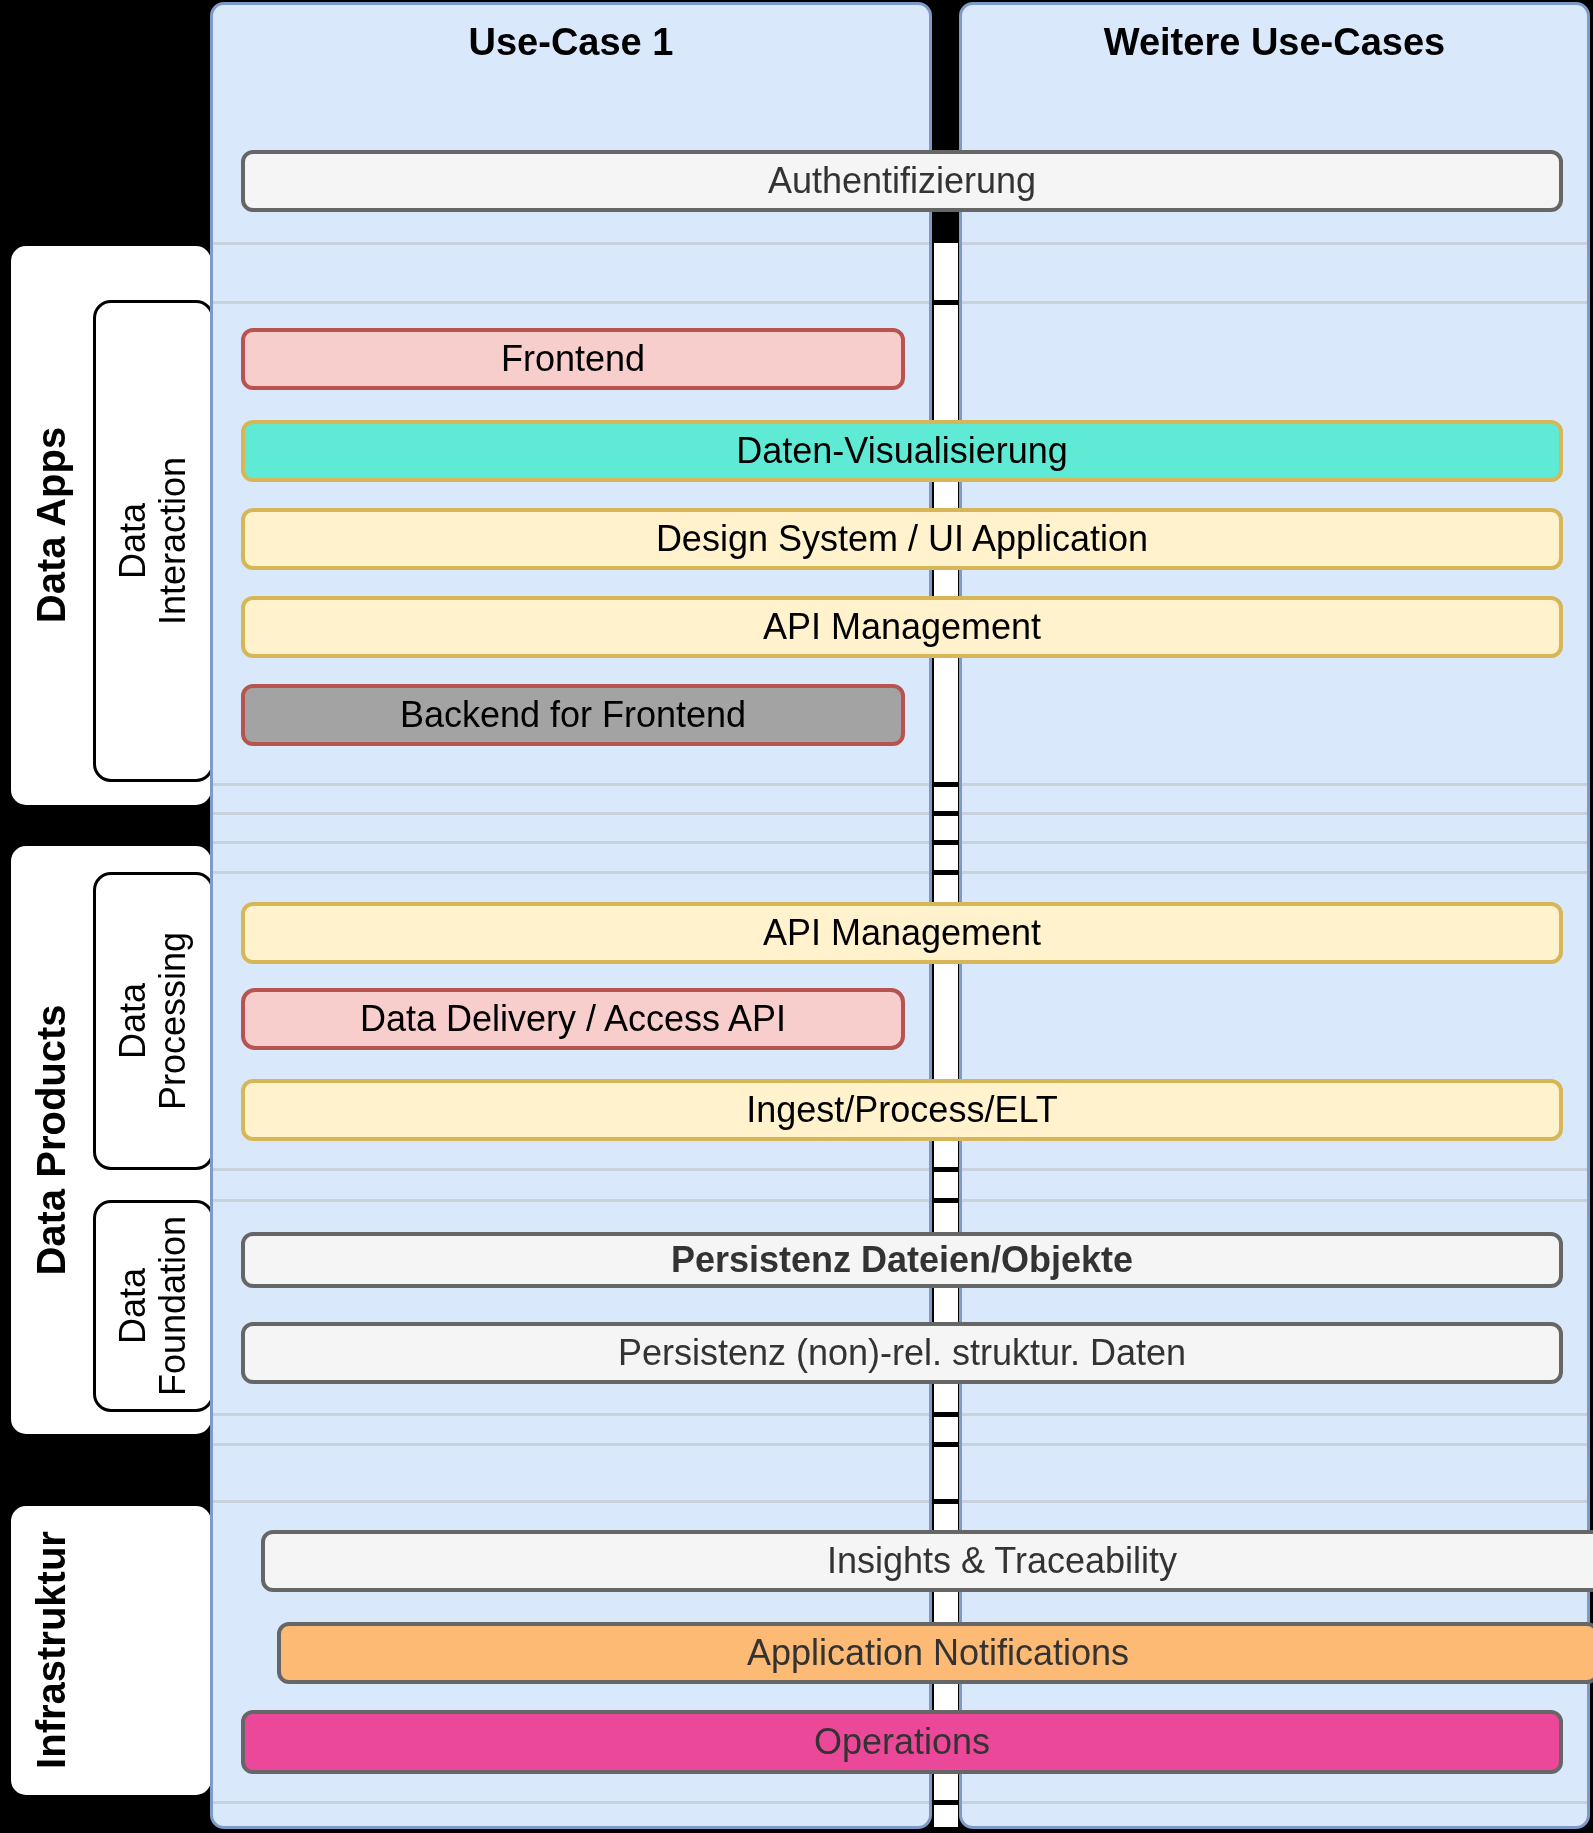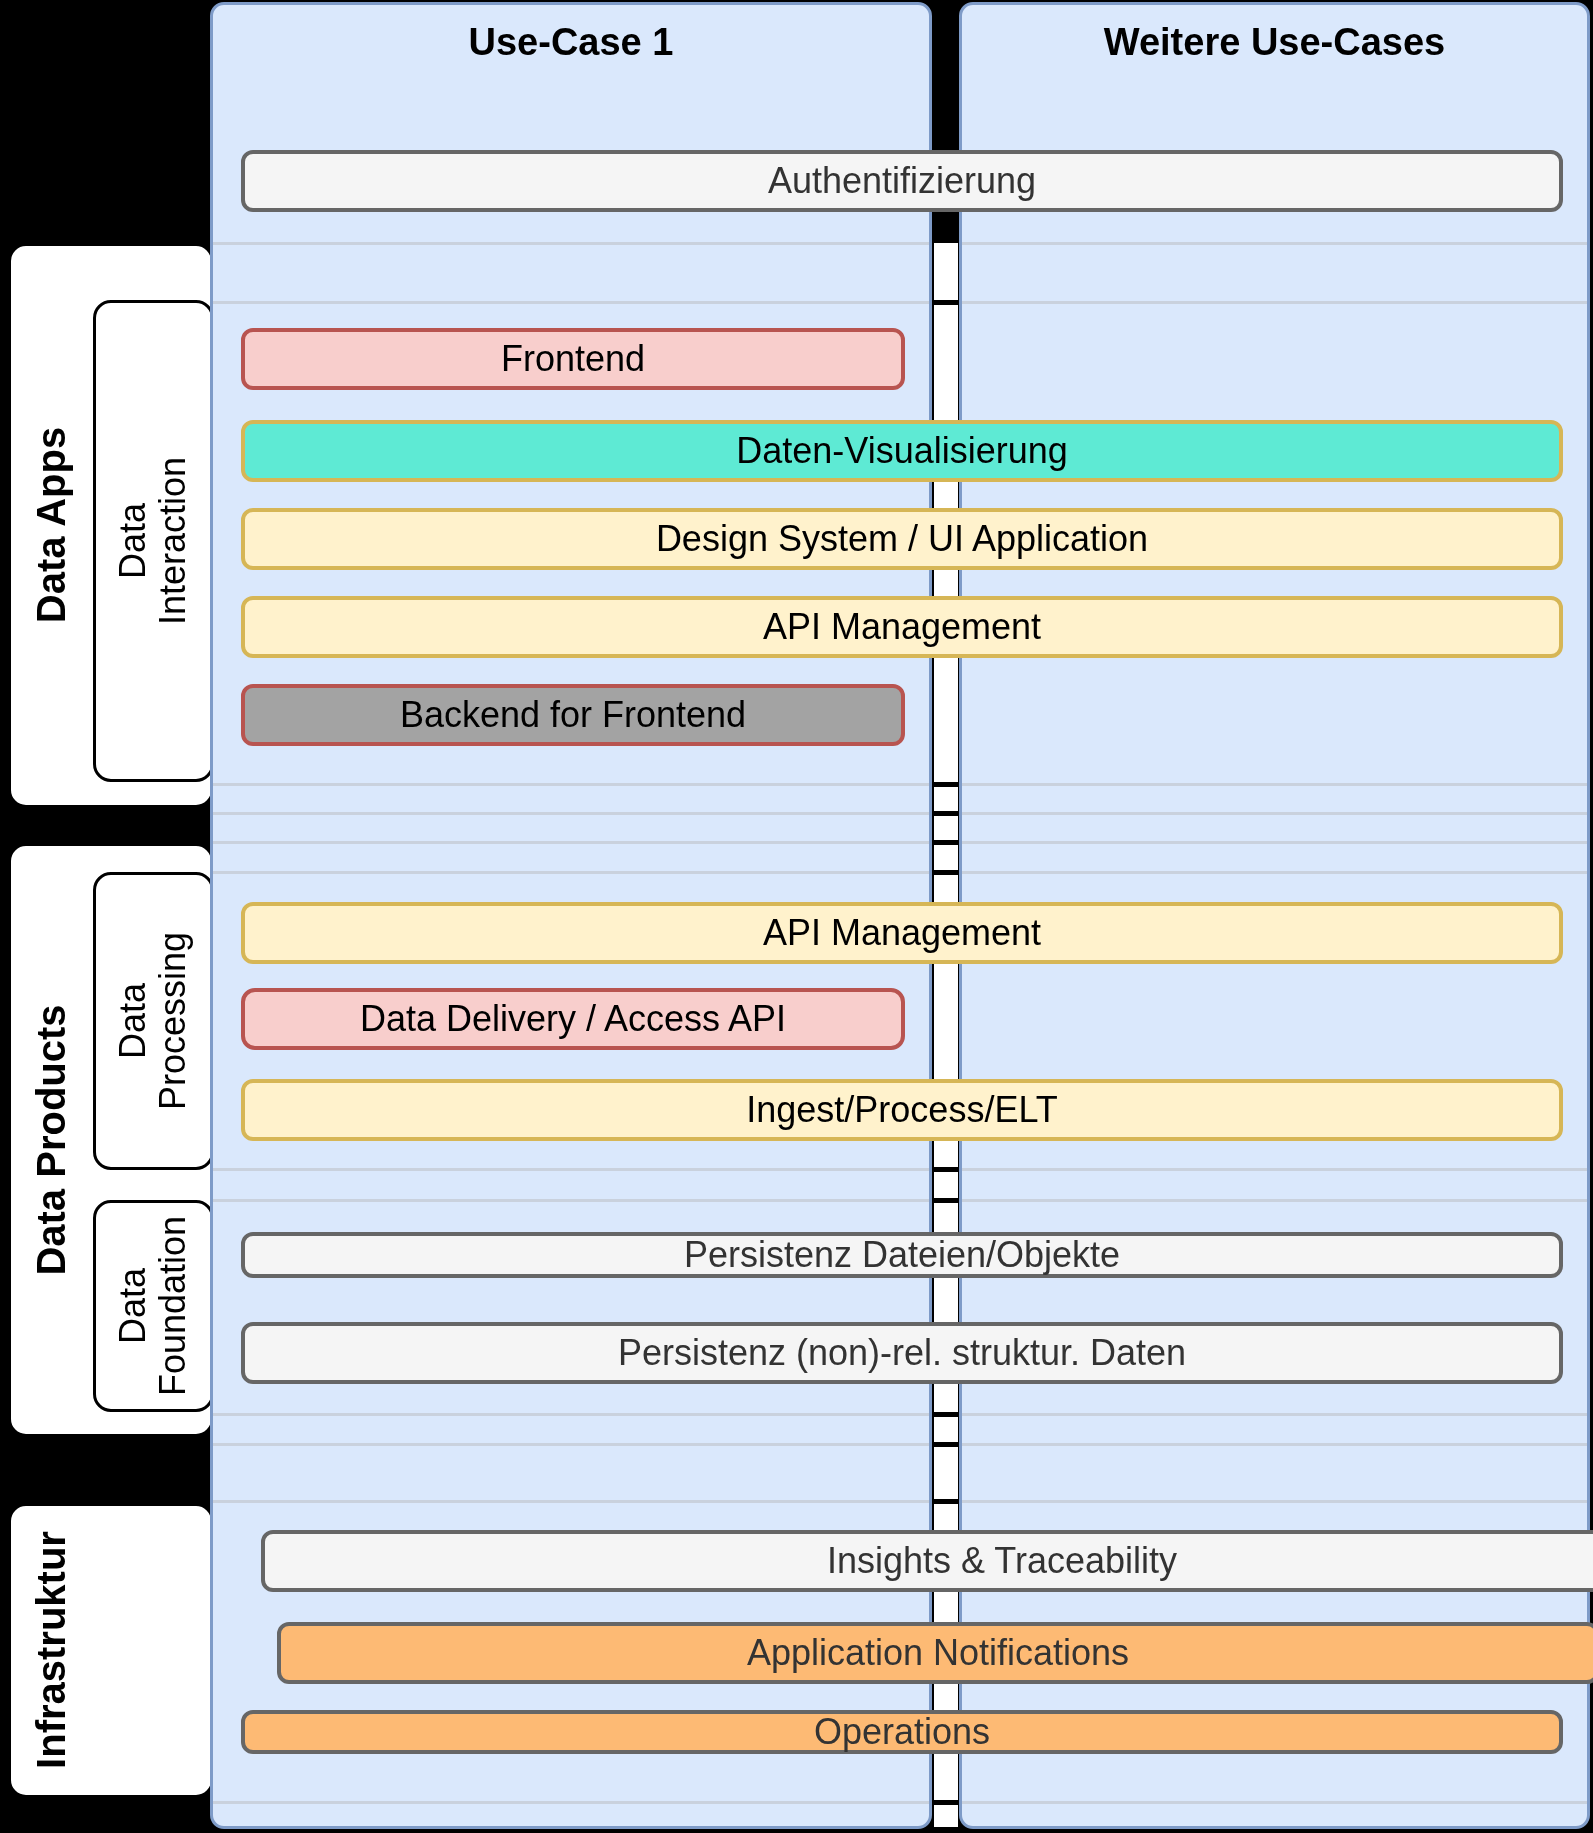--- a/index.html
+++ b/index.html
@@ -72,25 +72,25 @@
     <div class="gapseg" style="left: 934px; top: 1800px; width: 24px; height: 5px; background: rgb(0, 0, 0);"></div>
     <div class="bar" style="left: 241px; top: 328px; width: 664px; height: 62px; background: rgb(248, 206, 204); border-color: rgb(184, 84, 80); color: rgb(0, 0, 0);">Frontend</div>
     <div class="bar" style="left: 241px; top: 150px; width: 1322px; height: 62px; background: rgb(245, 245, 245); border-color: rgb(102, 102, 102); color: rgb(51, 51, 51);">Authentifizierung</div>
     <div class="bar" style="left: 241px; top: 420px; width: 1322px; height: 62px; background: #5eead4; border-color: rgb(214, 182, 86); color: rgb(0, 0, 0);">Daten-Visualisierung</div>
     <div class="bar" style="left: 241px; top: 508px; width: 1322px; height: 62px; background: rgb(255, 242, 204); border-color: rgb(214, 182, 86); color: rgb(0, 0, 0);">Design System / UI Application</div>
     <div class="bar" style="left: 241px; top: 596px; width: 1322px; height: 62px; background: rgb(255, 242, 204); border-color: rgb(214, 182, 86); color: rgb(0, 0, 0);">API Management</div>
     <div class="bar" style="left: 241px; top: 684px; width: 664px; height: 62px; background: #a3a3a3; border-color: rgb(184, 84, 80); color: rgb(0, 0, 0);">Backend for Frontend</div>
     <div class="bar" style="left: 241px; top: 902px; width: 1322px; height: 62px; background: rgb(255, 242, 204); border-color: rgb(214, 182, 86); color: rgb(0, 0, 0);">API Management</div>
     <div class="bar" style="left: 241px; top: 988px; width: 664px; height: 62px; background: rgb(248, 206, 204); border-color: rgb(184, 84, 80); color: rgb(0, 0, 0); border-radius: 14px;">Data Delivery / Access API</div>
     <div class="bar" style="left: 241px; top: 1079px; width: 1322px; height: 62px; background: rgb(255, 242, 204); border-color: rgb(214, 182, 86); color: rgb(0, 0, 0);">Ingest/Process/ELT</div>
-    <div class="bar" style="left: 241px; top: 1232px; width: 1322px; height: 46px; background: rgb(245, 245, 245); border-color: rgb(102, 102, 102); color: rgb(51, 51, 51);">Persistenz Dateien/Objekte</div>
+    <div class="bar" style="left: 241px; top: 1232px; width: 1322px; height: 56px; background: rgb(245, 245, 245); border-color: rgb(102, 102, 102); color: rgb(51, 51, 51); font-weight: bold;">Persistenz Dateien/Objekte</div>
     <div class="bar" style="left: 241px; top: 1322px; width: 1322px; height: 62px; background: rgb(245, 245, 245); border-color: rgb(102, 102, 102); color: rgb(51, 51, 51);">Persistenz (non)-rel. struktur. Daten</div>
     <div class="bar" style="left: 241px; top: 1530px; width: 1482px; height: 62px; background: rgb(245, 245, 245); border-color: rgb(102, 102, 102); color: rgb(51, 51, 51); margin-left: 20px;">Insights &amp; Traceability</div>
     <div class="bar" style="left: 241px; top: 1622px; width: 1322px; height: 62px; background: #fdba74; border-color: rgb(102, 102, 102); color: rgb(51, 51, 51); margin-left: 36px;">Application Notifications</div>
-    <div class="bar" style="left: 241px; top: 1710px; width: 1322px; height: 44px; background: #fdba74; border-color: rgb(102, 102, 102); color: rgb(51, 51, 51);">Operations</div>
+    <div class="bar" style="left: 241px; top: 1710px; width: 1322px; height: 64px; background: #ec4899; border-color: rgb(102, 102, 102); color: rgb(51, 51, 51);">Operations</div>
     <div class="vlabel" style="left: 51px; top: 525px; font-size: 40px; font-weight: bold;">Data Apps</div>
     <div class="vlabel" style="left: 51px; top: 1140px; font-size: 40px; font-weight: bold;">Data Products</div>
     <div class="vlabel" style="left: 51px; top: 1650px; font-size: 40px; font-weight: bold;">Infrastruktur</div>
     <div class="vlabel" style="left: 153px; top: 541px; font-size: 36px; font-weight: normal;">Data
 Interaction</div>
     <div class="vlabel" style="left: 153px; top: 1021px; font-size: 36px; font-weight: normal;">Data
 Processing</div>
     <div class="vlabel" style="left: 153px; top: 1306px; font-size: 36px; font-weight: normal;">Data
 Foundation</div>
   </div>

